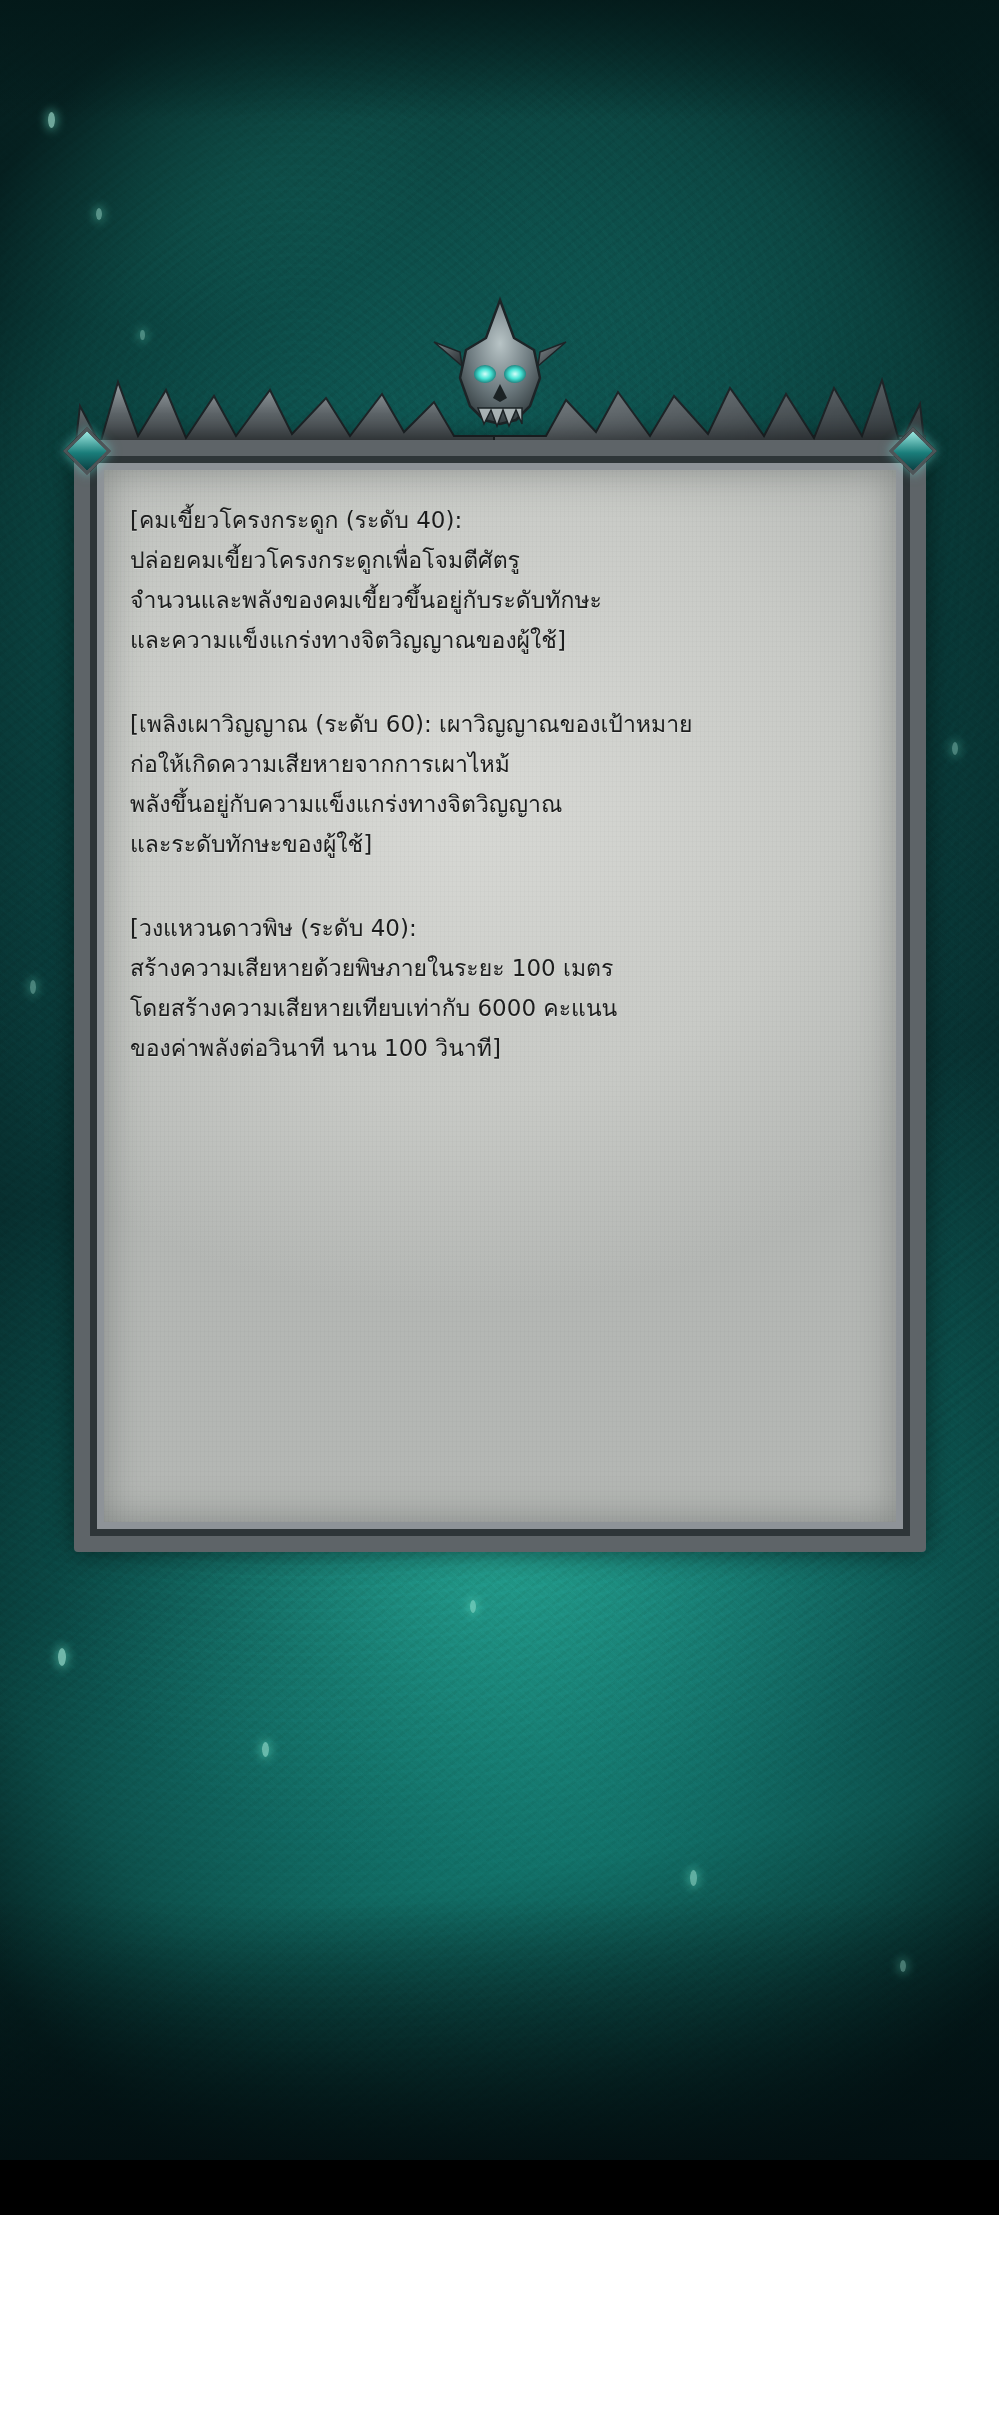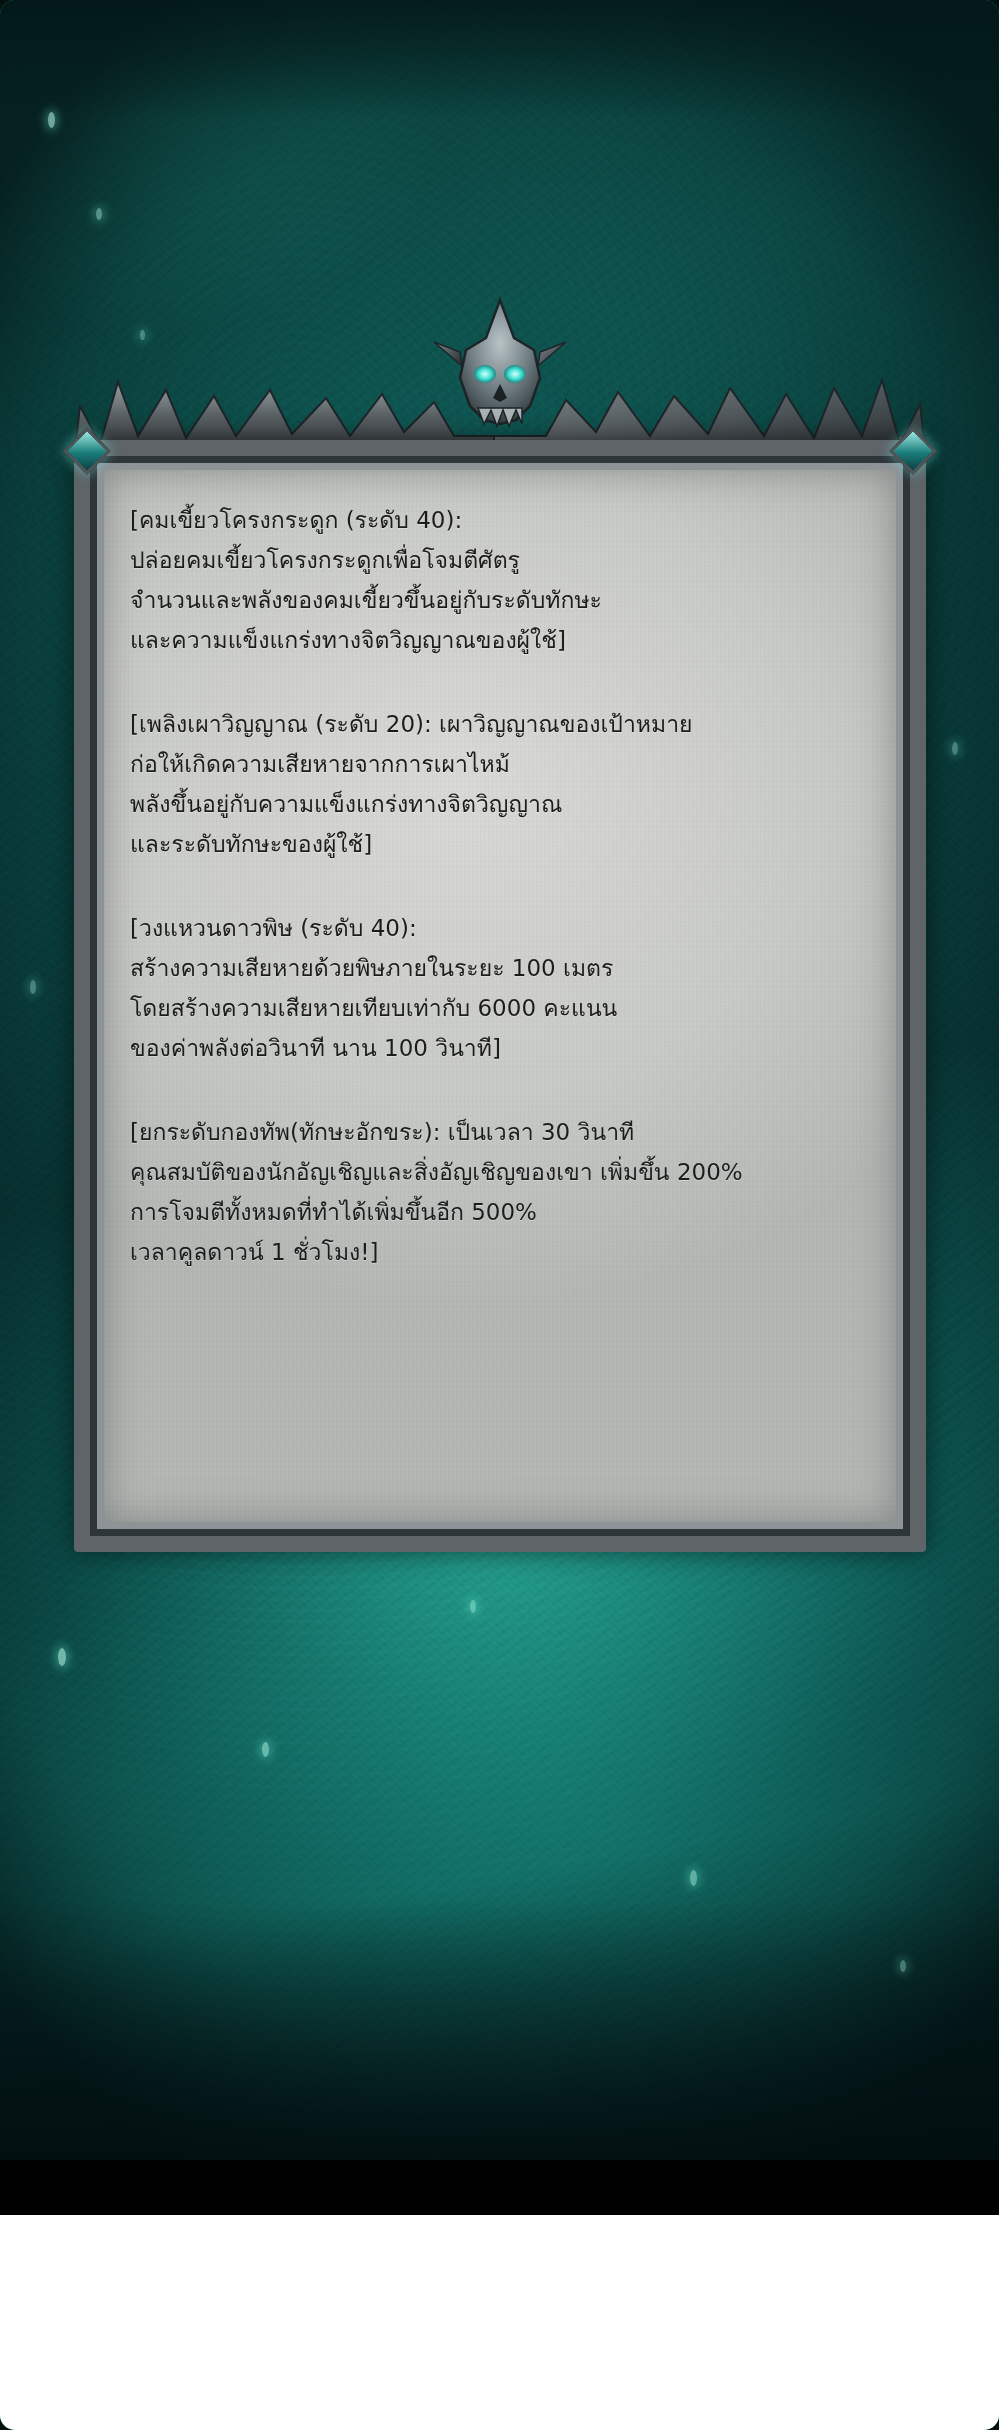--- a/index.html
+++ b/index.html
@@ -8,21 +8,20 @@
     height: 2430px;
     background: #05110f;
     font-family: "DejaVu Sans", sans-serif;
   }
   #page {
     position: relative;
     width: 999px;
     height: 2430px;
     overflow: hidden;
     background: #14b8a6;
-    border-radius: 15px;
   }
 
   
   .bg {
     position: absolute;
     left: 0; top: 0;
     width: 999px;
     height: 2160px;
     background:
       radial-gradient(ellipse 420px 300px at 150px 120px, rgba(40,190,170,0.55), rgba(0,0,0,0) 70%),
@@ -225,30 +224,26 @@
     </div>
     <div class="gem left"></div>
     <div class="gem right"></div>
   </div>
 
   <div class="text-col">
     <div class="para">[คมเขี้ยวโครงกระดูก (ระดับ 40):
 ปล่อยคมเขี้ยวโครงกระดูกเพื่อโจมตีศัตรู
 จำนวนและพลังของคมเขี้ยวขึ้นอยู่กับระดับทักษะ
 และความแข็งแกร่งทางจิตวิญญาณของผู้ใช้]</div>
-    <div class="para">[เพลิงเผาวิญญาณ (ระดับ 20): เผาวิญญาณของเป้าหมาย
+    <div class="para">[เพลิงเผาวิญญาณ (ระดับ 60): เผาวิญญาณของเป้าหมาย
 ก่อให้เกิดความเสียหายจากการเผาไหม้
 พลังขึ้นอยู่กับความแข็งแกร่งทางจิตวิญญาณ
 และระดับทักษะของผู้ใช้]</div>
     <div class="para">[วงแหวนดาวพิษ (ระดับ 40):
 สร้างความเสียหายด้วยพิษภายในระยะ 100 เมตร
 โดยสร้างความเสียหายเทียบเท่ากับ 6000 คะแนน
 ของค่าพลังต่อวินาที นาน 100 วินาที]</div>
-    <div class="para">[ยกระดับกองทัพ(ทักษะอักขระ): เป็นเวลา 30 วินาที
-คุณสมบัติของนักอัญเชิญและสิ่งอัญเชิญของเขา เพิ่มขึ้น 200%
-การโจมตีทั้งหมดที่ทำได้เพิ่มขึ้นอีก 500%
-เวลาคูลดาวน์ 1 ชั่วโมง!]</div>
   </div>
 
   <div class="footer-black"></div>
   <div class="footer-white"></div>
 
 </div>
 
 </body></html>

